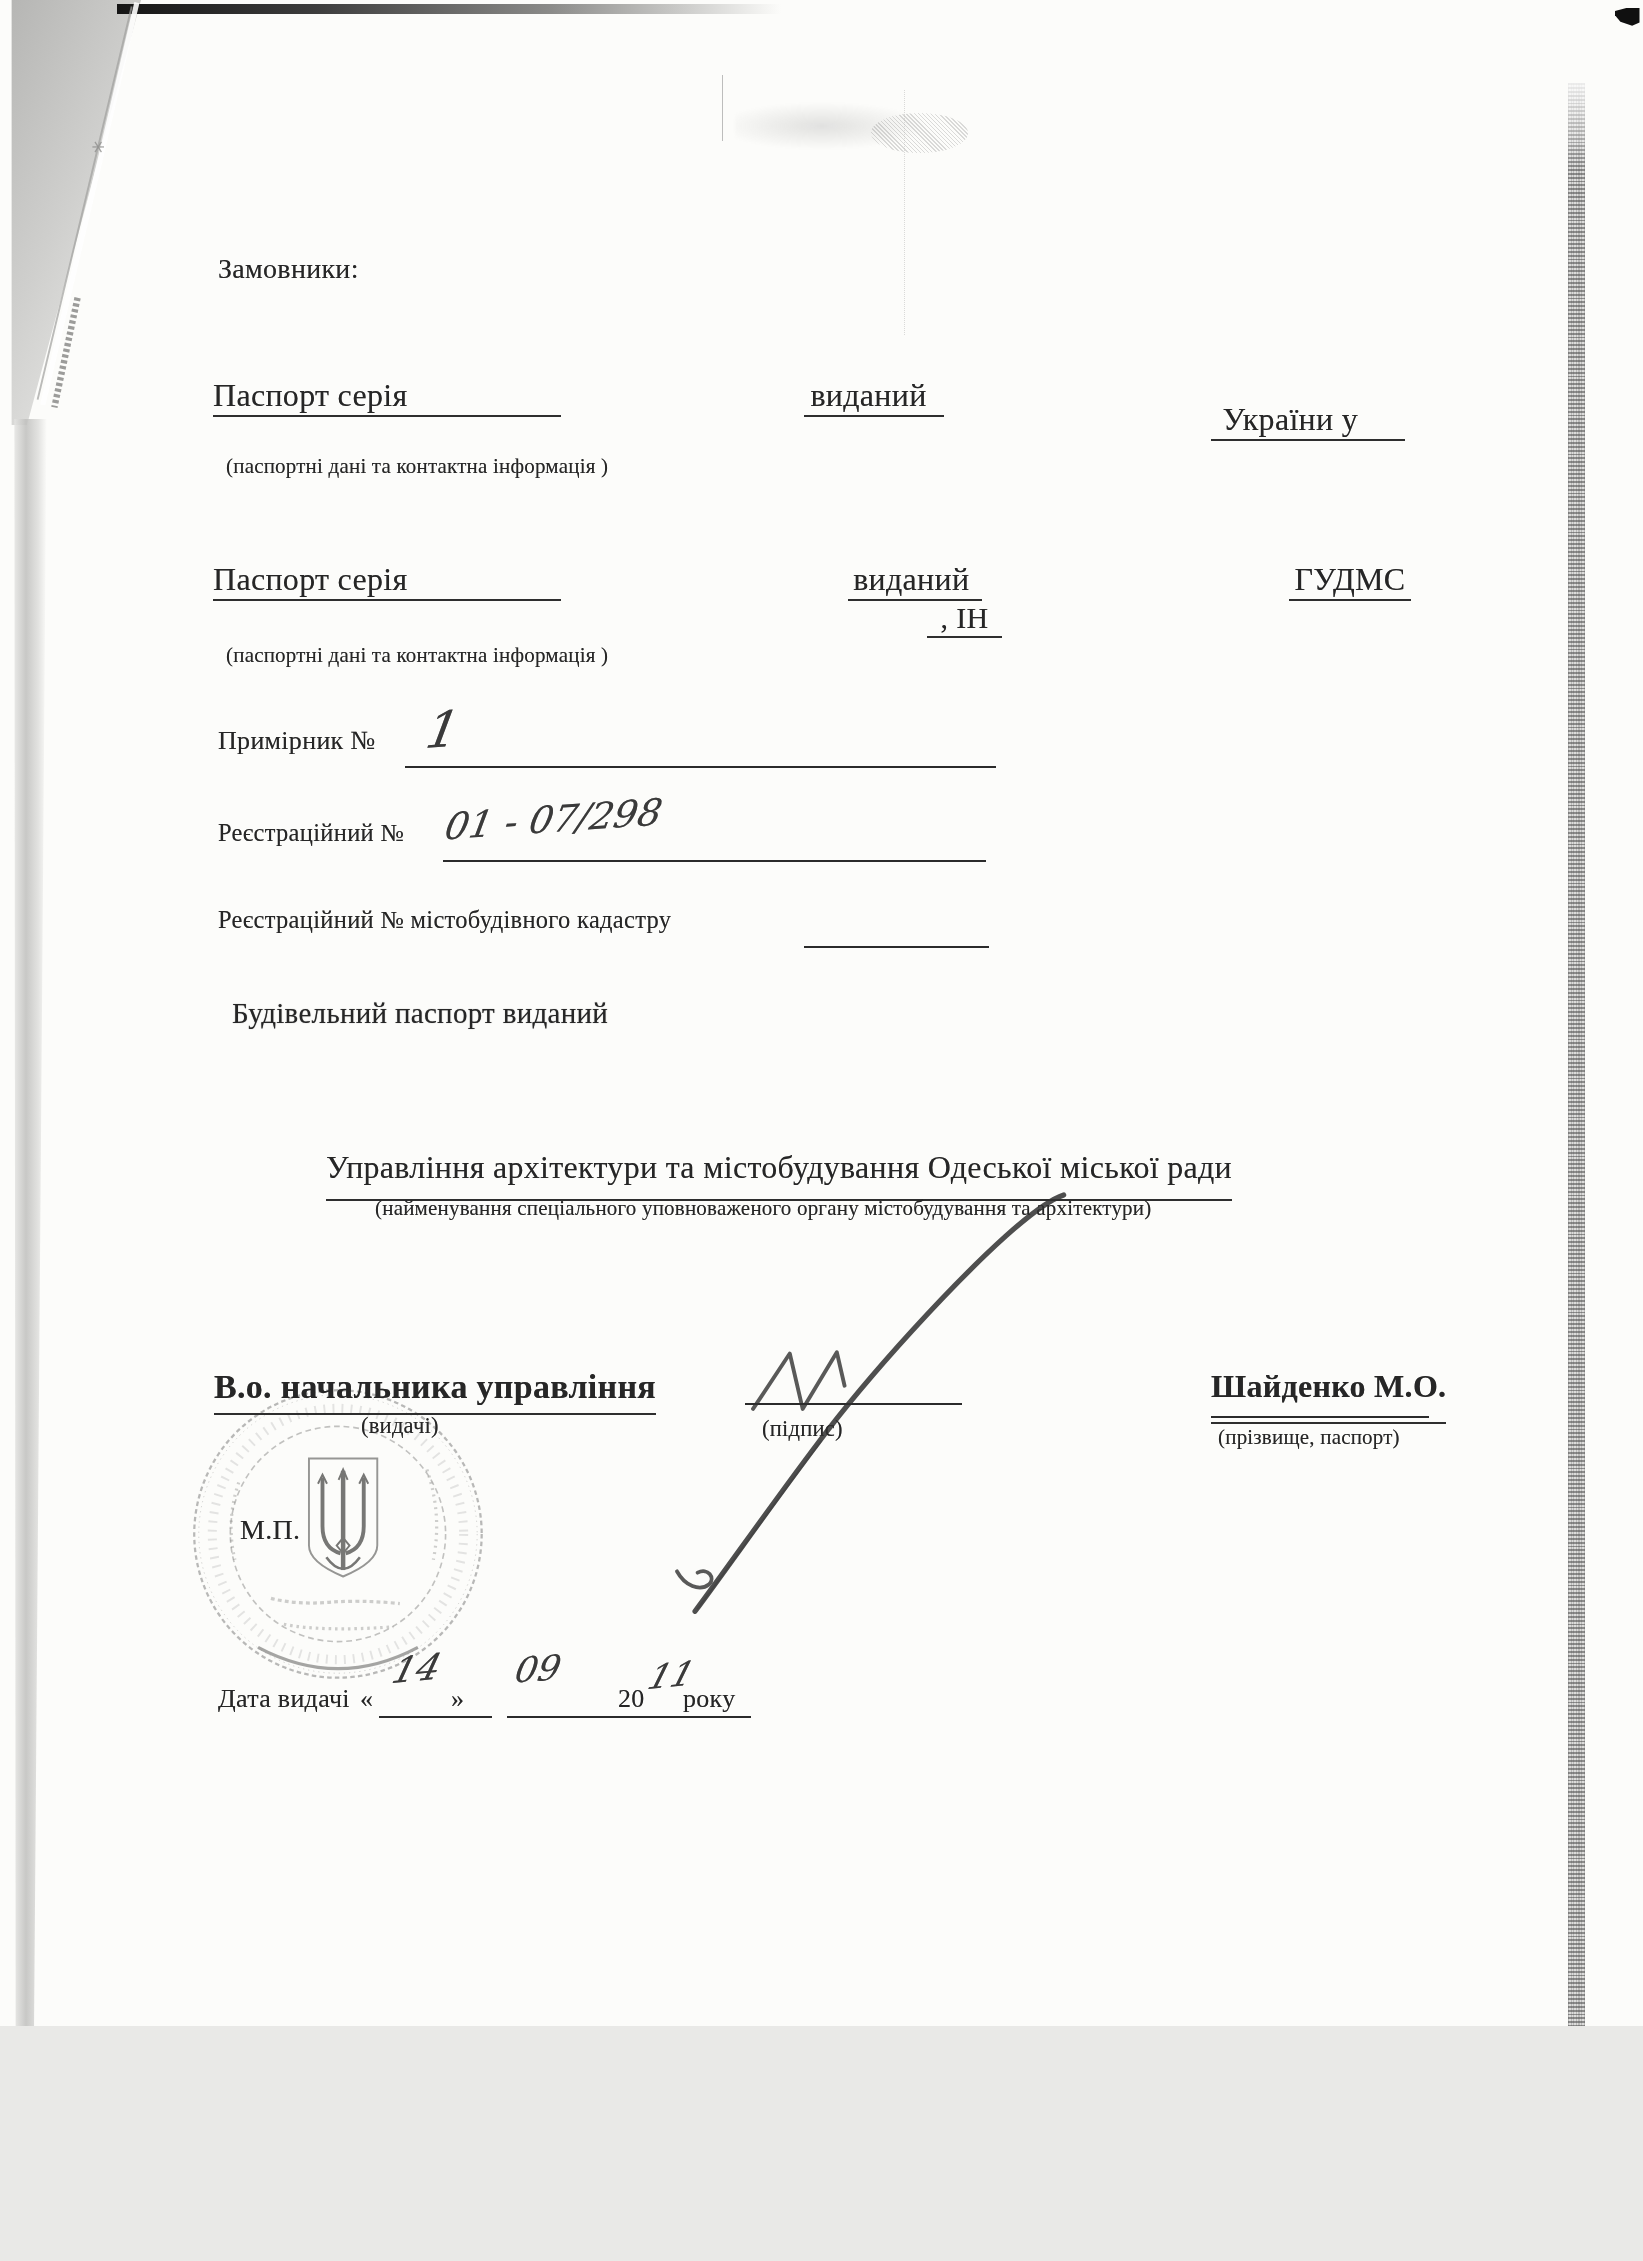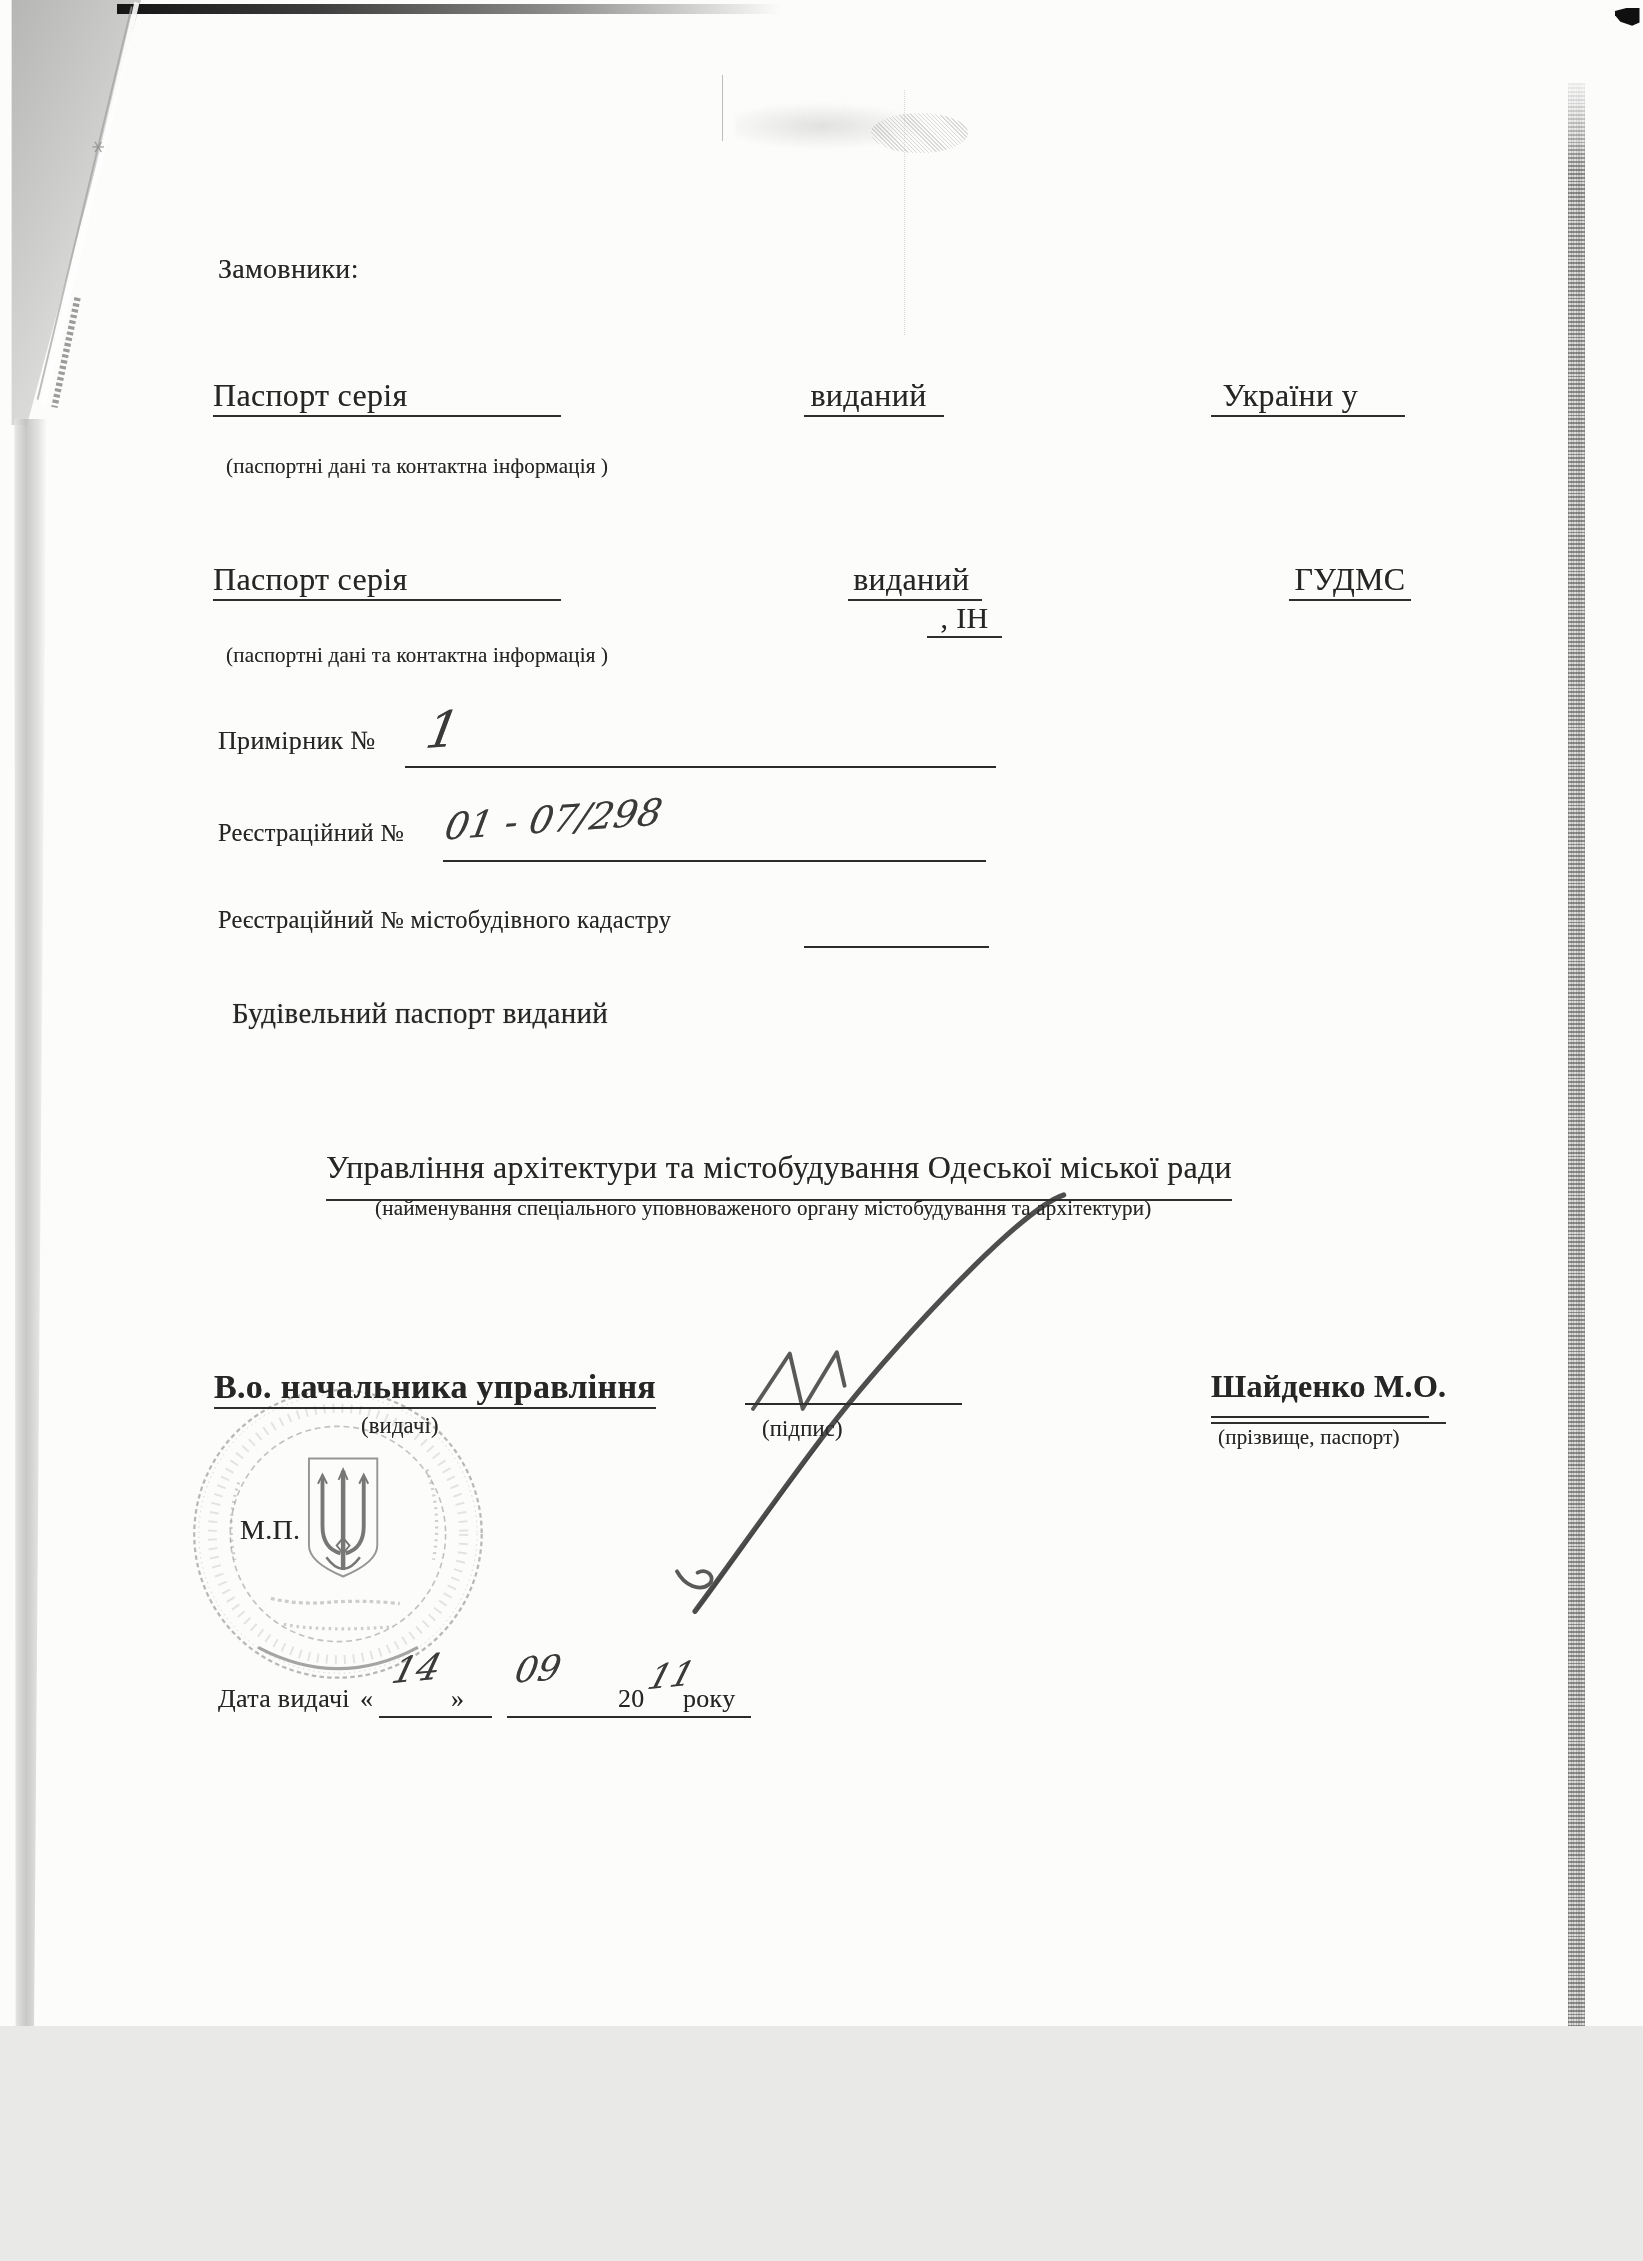--- a/index.html
+++ b/index.html
@@ -86,21 +86,21 @@
 
   <div class="t" style="left:218px;top:253px;font-size:28px;">Замовники:</div>
 
   <div class="t" style="left:213px;top:377px;font-size:32px;">
     <span class="u" style="width:348px;">Паспорт серія</span>
   </div>
   <div class="t" style="left:804px;top:377px;font-size:32px;">
     <span class="u" style="width:134px;padding-left:6.4px;">виданий</span>
   </div>
   <div class="t" style="left:1211px;top:377px;font-size:32px;">
-    <span class="u" style="width:182px;padding-left:11.6px;">України у</span>
+    <span class="u" style="width:182px;padding-left:11.6px;margin-top:24px;">України у</span>
   </div>
   <div class="t note" style="left:226px;top:454px;">(паспортні дані та контактна інформація )</div>
 
   <div class="t" style="left:213px;top:561px;font-size:32px;">
     <span class="u" style="width:348px;">Паспорт серія</span>
   </div>
   <div class="t" style="left:848px;top:561px;font-size:32px;">
     <span class="u" style="width:129px;padding-left:5.2px;">виданий</span>
   </div>
   <div class="t" style="left:1289px;top:561px;font-size:32px;">
@@ -123,21 +123,21 @@
   <div class="ul" style="left:804px;top:946px;width:185px;"></div>
 
   <div class="t" style="left:232px;top:997px;font-size:29px;text-shadow:0 0 0.9px rgba(25,25,25,.55);">Будівельний паспорт виданий</div>
 
   <div class="t" style="left:326px;top:1149px;font-size:32px;">
     <span class="u" style="padding-bottom:13px;font-family:Liberation Serif, serif;">Управління архітектури та містобудування Одеської міської ради</span>
   </div>
   <div class="t note" style="left:375px;top:1196px;">(найменування спеціального уповноваженого органу містобудування та архітектури)</div>
 
   <div class="t" style="left:214px;top:1368px;font-size:34px;font-weight:bold;">
-    <span class="u" style="padding-bottom:1px;">В.о. начальника управління</span>
+    <span class="u" style="padding-bottom:7px;">В.о. начальника управління</span>
   </div>
   <div class="t note" style="left:361px;top:1413px;font-size:22.6px;">(видачі)</div>
 
   <div class="ul" style="left:745px;top:1403px;width:217px;"></div>
   <div class="t note" style="left:762px;top:1416px;font-size:22.6px;">(підпис)</div>
 
   <div class="t" style="left:1211px;top:1368px;font-size:32px;font-weight:bold;">
     <span class="u" style="padding-bottom:17px;">Шайденко М.О.</span>
   </div>
   <div class="ul" style="left:1211px;top:1416px;width:218px;"></div>

